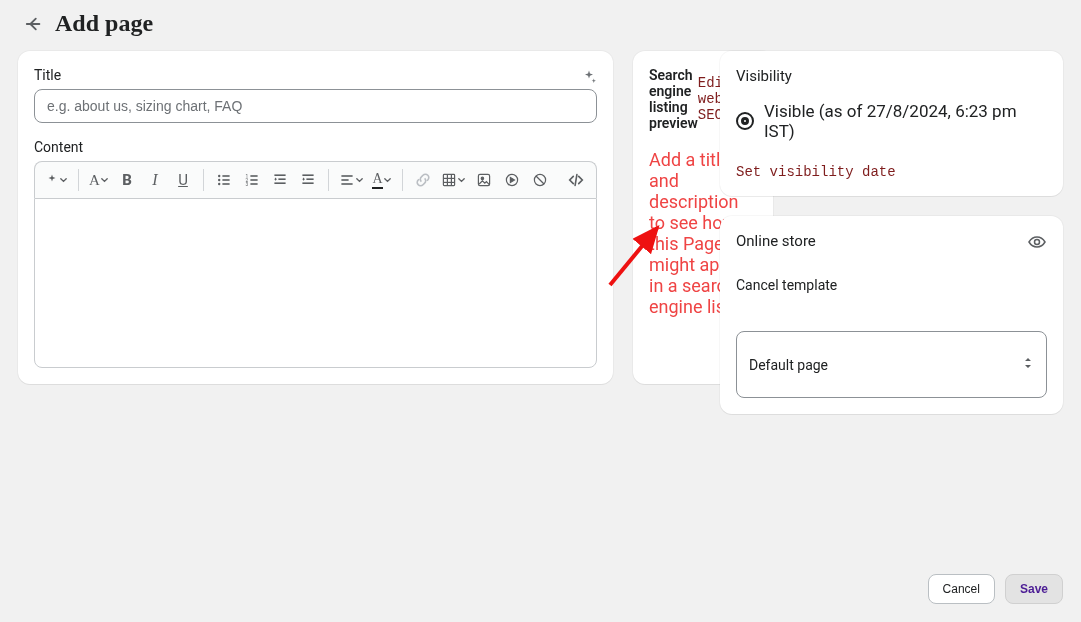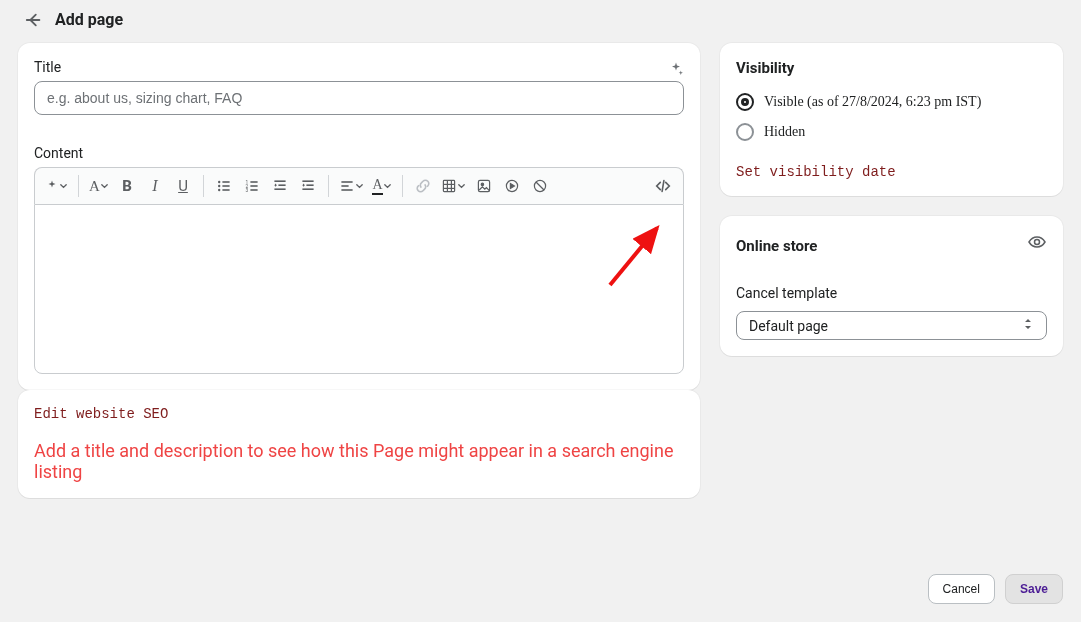--- a/index.html
+++ b/index.html
@@ -13,28 +13,28 @@
     overflow: hidden;
     position: relative;
   }
   .page-header {
     display: flex;
     align-items: center;
     gap: 12px;
     padding: 10px 18px 14px 25px;
   }
   .back-arrow { cursor: pointer; display:flex; align-items:center; }
-  .page-title { font-size: 16px; font-weight: 700; }
+  .page-title { font-size: 24px; font-weight: 700; font-family: Liberation Serif, serif; }
   .layout {
     display: flex;
     gap: 20px;
     padding: 0 18px;
     align-items: flex-start;
   }
-  .col-left { width: 682px; display:flex; flex-direction:column; }
+  .col-left { width: 682px; display:flex; flex-direction:row; gap:20px; }
   .col-right { width: 343px; display:flex; flex-direction:column; gap:20px; }
   .card {
     background: #fff;
     border-radius: 12px;
     box-shadow: 0 1px 0 rgba(0,0,0,.05), 0 0 0 1px rgba(0,0,0,.03);
     padding: 16px;
   }
   .field-label { font-size: 14px; margin-bottom: 6px; color:#202223; }
   .title-row { display:flex; justify-content:space-between; align-items:center; }
   .sparkle-icon { color:#6d7175; cursor:pointer; }
@@ -42,21 +42,21 @@
     width: 100%;
     border: 1px solid #8c9196;
     border-radius: 8px;
     padding: 8px 12px;
     font-size: 14px;
     color:#b91c1c;
     background:#fff;
     outline:none;
   }
   .text-input::placeholder { color:#6d7175; }
-  .content-block { margin-top: 30px; }
+  .content-block { margin-top: 16px; }
   .toolbar {
     border: 1px solid #c9cccf;
     border-bottom: none;
     border-radius: 8px 8px 0 0;
     background: #fafbfb;
     padding: 6px 8px;
     display: flex;
     align-items: center;
     gap: 6px;
   }
@@ -73,35 +73,35 @@
   .editor-area {
     border: 1px solid #c9cccf;
     border-radius: 0 0 8px 8px;
     min-height: 170px;
     background:#fff;
   }
   .seo-header { display:flex; justify-content:space-between; align-items:center; margin-bottom:18px;}
   .seo-title { font-size:14px; font-weight:600; }
   .link { color:#7f1d1d; cursor:pointer; font-size:14px;font-family:Liberation Mono, monospace; }
   .seo-desc { color:#ef4444; font-size:18px; }
-  .side-title { font-size:15px; font-weight:700; margin-bottom:16px; }
+  .side-title { font-size:15px; font-weight:400; margin-bottom:16px; }
   .radio-row { display:flex; align-items:center; gap:10px; margin-bottom:12px; cursor:pointer; }
   .radio {
     width:18px; height:18px; border-radius:50%; border:2px solid #8c9196; position:relative; flex-shrink:0;
   }
   .radio.selected { border-color:#202223; border-width:2px; }
   .radio.selected::after {
     content:''; position:absolute; inset:3px; border:3px solid #202223; border-radius:50%;
   }
-  .radio-label { font-size:14px;font-family:Liberation Serif, serif; }
-  .online-header { display:flex; justify-content:space-between; align-items:flex-end; margin-bottom:24px;}
+  .radio-label { font-size:17px; }
+  .online-header { display:flex; justify-content:space-between; align-items:flex-start; margin-bottom:16px;}
   .eye-icon { color:#5c5f62; cursor:pointer; }
   .select-wrap {
-    border:1px solid #8c9196; border-radius:8px; padding:4px 12px;
-    display:flex; justify-content:space-between; align-items:center; cursor:pointer; background:#fff;
+    border:1px solid #8c9196; border-radius:8px; padding:23px 12px;
+    display:flex; justify-content:space-between; align-items:center; cursor:pointer; background:#fff;margin-top:28px;
   }
   .select-caret { color:#5c5f62; }
   .bottom-bar {
     position:absolute; right:18px; bottom:18px; display:flex; gap:10px;
   }
   .btn {
     border-radius:8px; padding:7px 14px; font-size:12px; cursor:pointer;
     border:1px solid #babfc3; background:#fff; color:#202223;
   }
   .btn.primary { background:#e3e3e3; color:#4c1d95; border:1px solid #d0d0d0; font-weight:600; cursor:default; }
@@ -262,36 +262,33 @@
                 <path d="M7 6l-4 4 4 4M13 6l4 4-4 4M11 4l-2 12"></path>
               </svg>
             </span>
         </div>
         <div class="editor-area" contenteditable="true" style=""></div>
       </div>
     </div>
 
     <div class="card">
       <div class="seo-header">
+        <div class="seo-title">Search engine listing preview</div>
         <span class="link">Edit website SEO</span>
       </div>
       <div class="seo-desc">Add a title and description to see how this Page might appear in a search engine listing</div>
     </div>
   </div>
 
   <div class="col-right">
     <div class="card">
       <div class="side-title">Visibility</div>
       <div class="radio-row">
         <span class="radio selected"></span>
         <span class="radio-label">Visible (as of 27/8/2024, 6:23 pm IST)</span>
-      </div>
-      <div class="radio-row">
-        <span class="radio"></span>
-        <span class="radio-label">Hidden</span>
       </div>
       <div style="height:10px"></div>
       <span class="link">Set visibility date</span>
     </div>
 
     <div class="card">
       <div class="online-header">
         <div class="side-title" style="margin-bottom:0">Online store</div>
         <span class="eye-icon">
           <svg width="20" height="20" viewBox="0 0 20 20" fill="none" stroke="currentColor" stroke-width="1.5">

